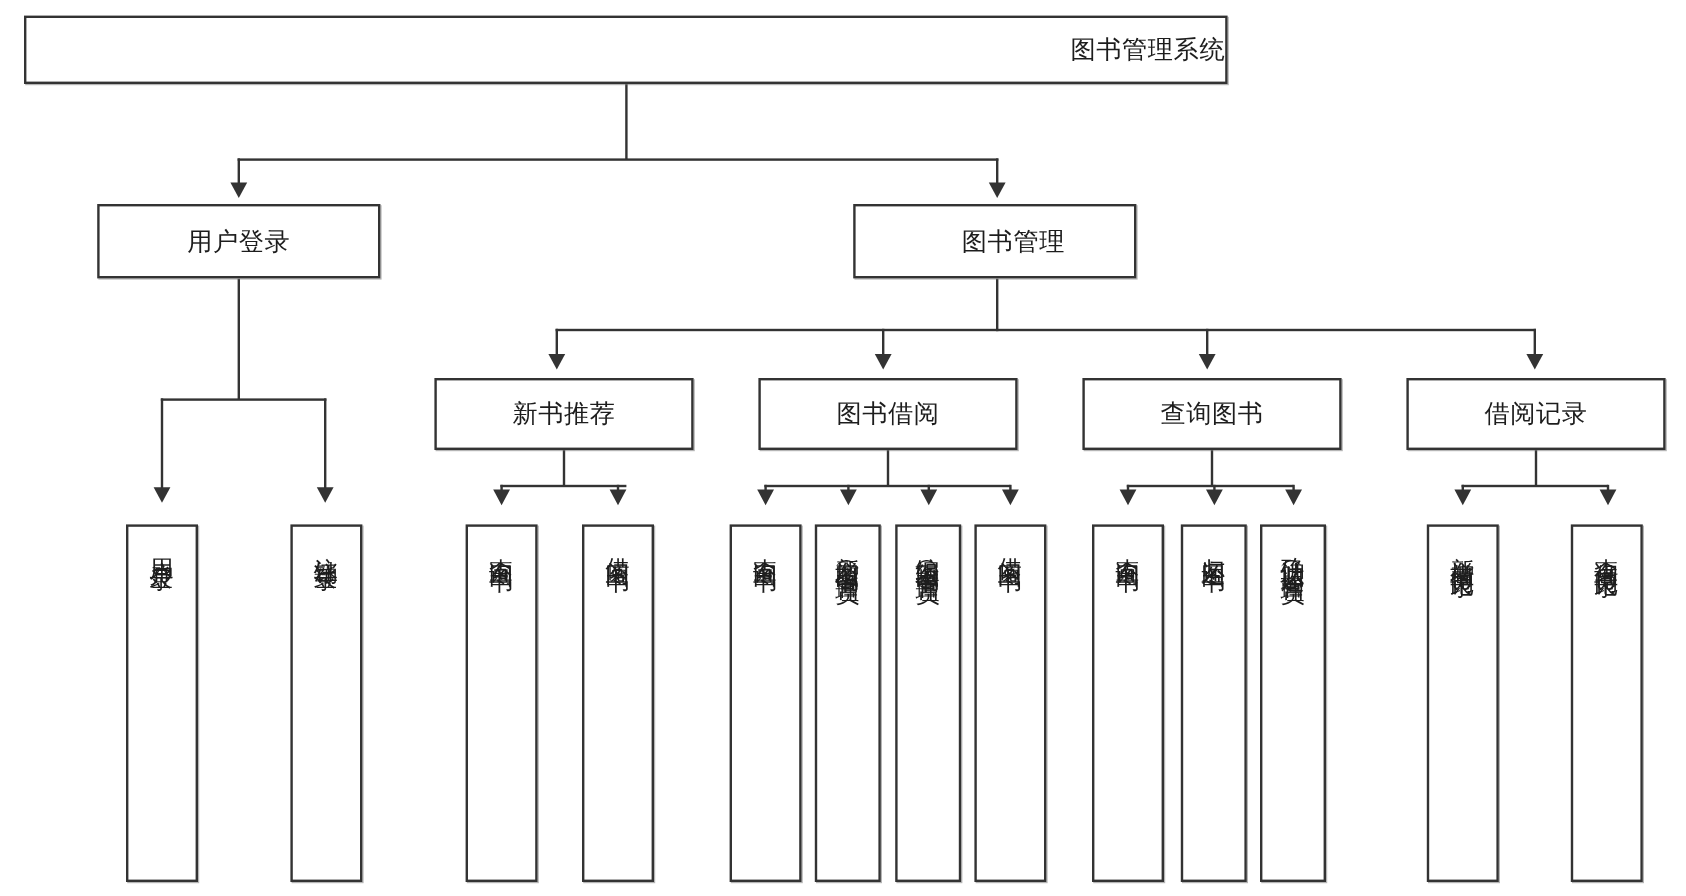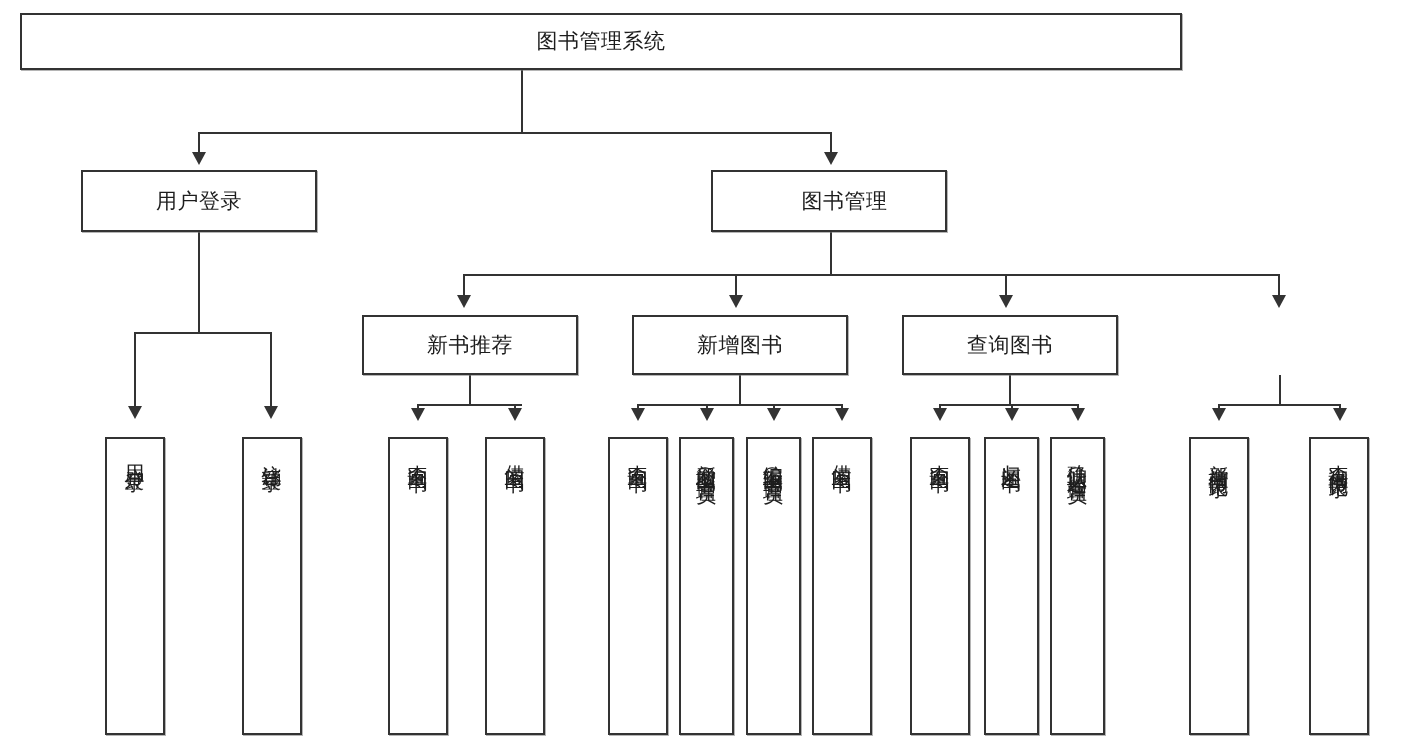--- a/index.html
+++ b/index.html
@@ -131,39 +131,42 @@
   <div class="line vline" style="left:1077px;top:404px;height:6px;"></div>
   <div class="arrow" style="left:1071px;top:408px;"></div>
 
   <div class="line vline" style="left:1279px;top:375px;height:30px;"></div>
   <div class="line hline" style="left:1218px;top:404px;width:122px;"></div>
   <div class="line vline" style="left:1218px;top:404px;height:6px;"></div>
   <div class="arrow" style="left:1212px;top:408px;"></div>
   <div class="line vline" style="left:1339px;top:404px;height:6px;"></div>
   <div class="arrow" style="left:1333px;top:408px;"></div>
 
-  <div class="node" id="node-root" style="left: 20px; top: 13px; width: 1162px; height: 57px;">
+  <div class="node" id="node-root" style="left: 20px; top: 13px; width: 1003px; height: 57px; justify-content: flex-end;">
     <span class="label">图书管理系统</span>
   </div>
 
   <div class="node" id="node-l2-0" style="left: 81px; top: 170px; width: 236px; height: 62px;">
     <span class="label">用户登录</span>
   </div>
   <div class="node" id="node-l2-1" style="left: 711px; top: 170px; width: 236px; height: 62px; padding-left: 31px;">
     <span class="label">图书管理</span>
   </div>
 
   <div class="node" id="node-l3-0" style="left: 362px; top: 315px; width: 216px; height: 60px; text-align: right;">
     <span class="label">新书推荐</span>
   </div>
   <div class="node" id="node-l3-1" style="left: 632px; top: 315px; width: 216px; height: 60px;">
-    <span class="label">新增图书</span>
+    <span class="label">图书借阅</span>
   </div>
   <div class="node" id="node-l3-2" style="left: 902px; top: 315px; width: 216px; height: 60px;">
     <span class="label">查询图书</span>
+  </div>
+  <div class="node" id="node-l3-3" style="left: 1172px; top: 315px; width: 216px; height: 60px;">
+    <span class="label">借阅记录</span>
   </div>
 
   <div class="node leaf" id="node-leaf-0" style="left: 105px; top: 437px; width: 60px; height: 298px;">
     <span class="label">用户登录</span>
   </div>
   <div class="node leaf" id="node-leaf-1" style="left: 242px; top: 437px; width: 60px; height: 298px;">
     <span class="label">注销登录</span>
   </div>
   <div class="node leaf" id="node-leaf-2" style="left: 388px; top: 437px; width: 60px; height: 298px;">
     <span class="label">查询图书</span>

